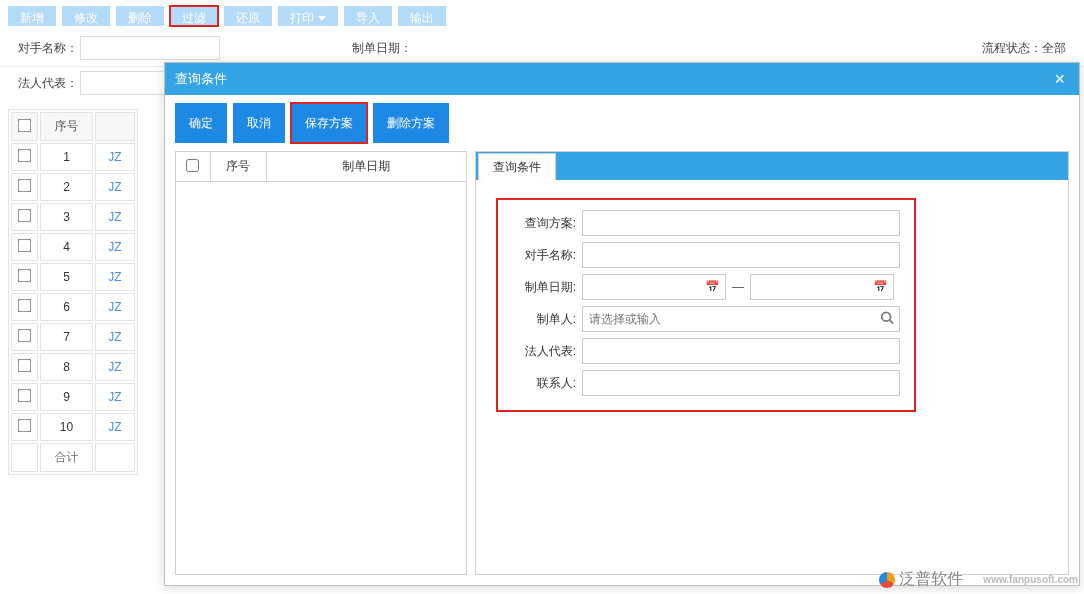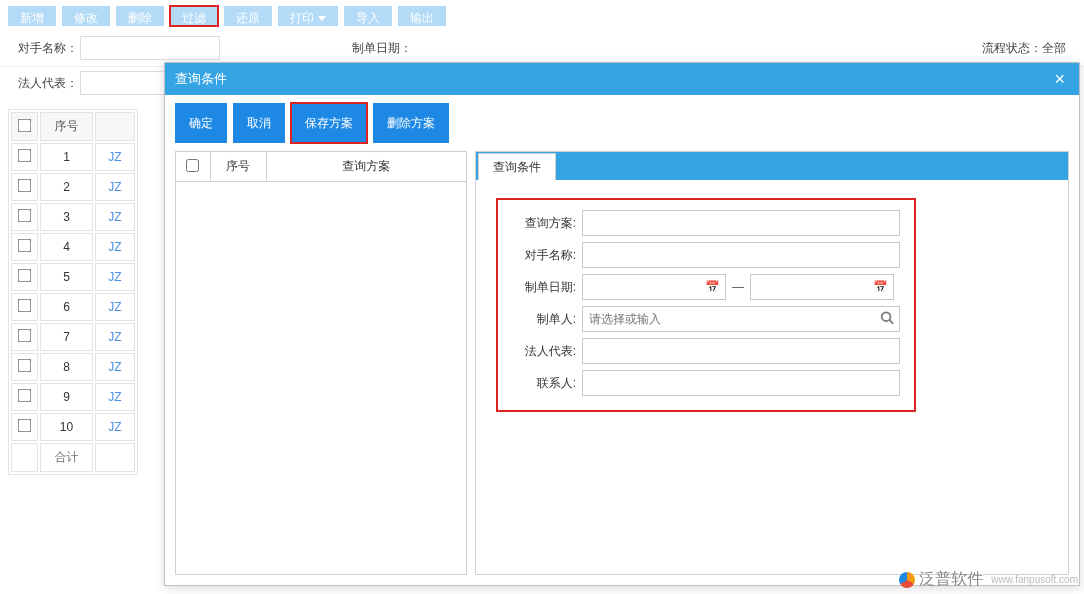--- a/index.html
+++ b/index.html
@@ -57,21 +57,21 @@
 .date-wrap { display: flex; align-items: center; gap: 6px; }
 .date-wrap .dash { color: #555; }
 .cal-icon, .dd-icon, .search-icon { position: absolute; right: 6px; top: 50%; transform: translateY(-50%); color: #777; pointer-events: none; }
 .select-wrap, .search-wrap { position: relative; }
 .select-wrap .tinput, .search-wrap .tinput { padding-right: 24px; }
 .cal-wrap { position: relative; display: inline-block; }
 
 
 .watermark { position: absolute; right: 6px; bottom: 4px; font-size: 16px; color: #888; display: flex; align-items: center; gap: 4px; pointer-events: none; }
 .watermark .logo { width: 16px; height: 16px; border-radius: 50%; background: conic-gradient(#f39c12 0 33%, #e74c3c 33% 66%, #1e88e5 66% 100%); }
-.watermark .sub { font-size: 10px; color: #bbb; margin-left: 4px; }
+.watermark .sub { font-size: 10px; color: #bbb; margin-left: 16px; font-weight: bold; }
 </style>
 </head>
 <body>
 
 <div class="top-toolbar">
   <button class="tb-btn">新增</button>
   <button class="tb-btn">修改</button>
   <button class="tb-btn">删除</button>
   <button class="tb-btn highlight">过滤</button>
   <button class="tb-btn">还原</button>
@@ -173,21 +173,21 @@
     <button class="m-btn">删除方案</button>
   </div>
   <div class="modal-body">
 
     <div class="left-panel">
       <table>
         <thead>
           <tr>
             <th><input type="checkbox" style=""></th>
             <th>序号</th>
-            <th>查询方案</th>
+            <th>制单日期</th>
           </tr>
         </thead>
       </table>
     </div>
 
     <div class="right-panel">
       <div class="right-tabbar">
         <div class="right-tab">查询条件</div>
       </div>
       <div class="form-area">

